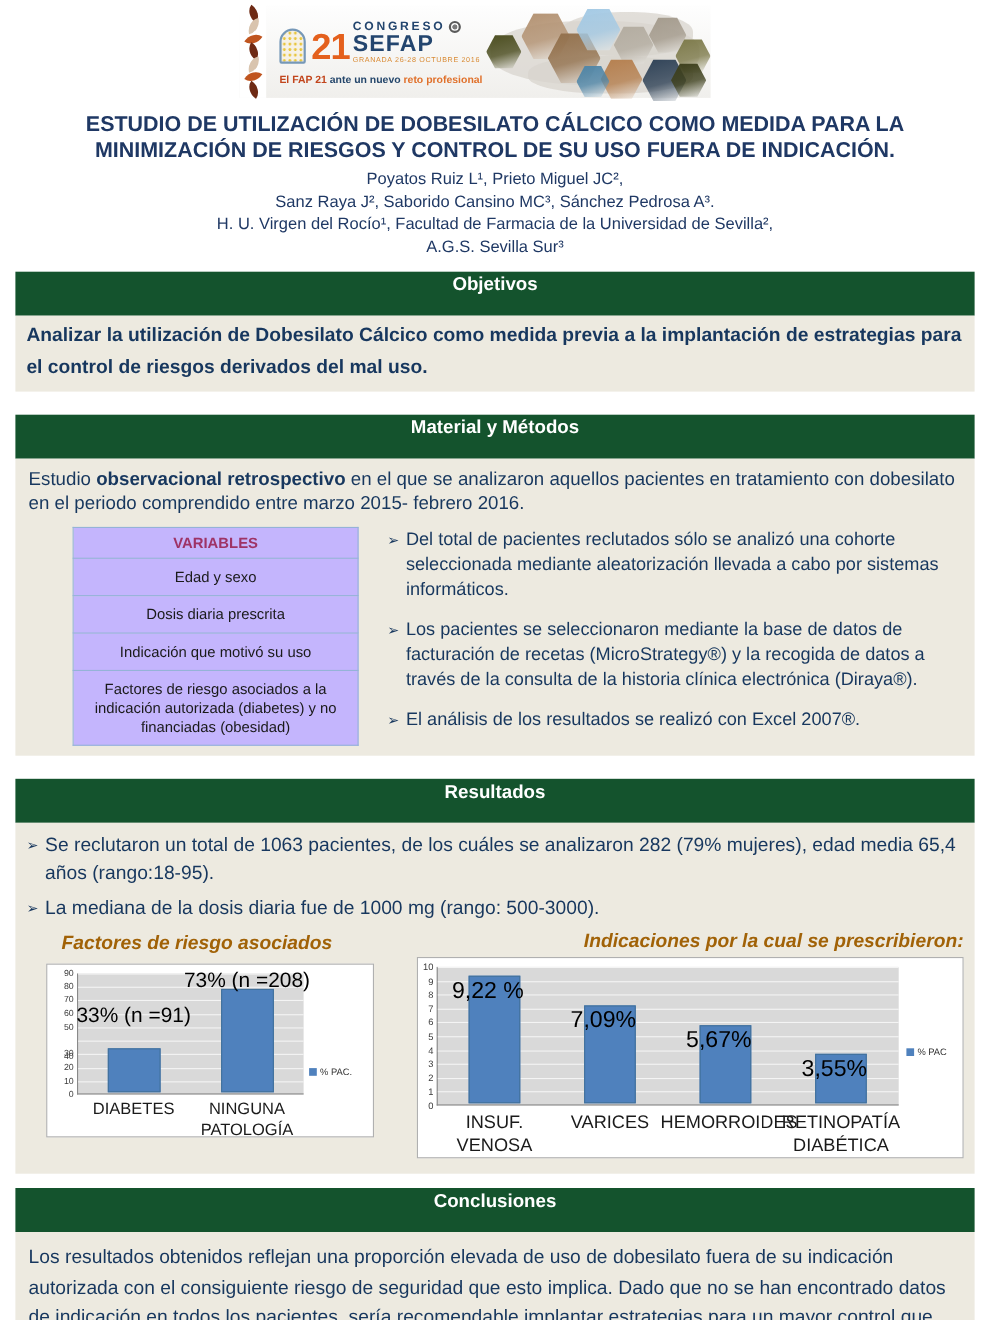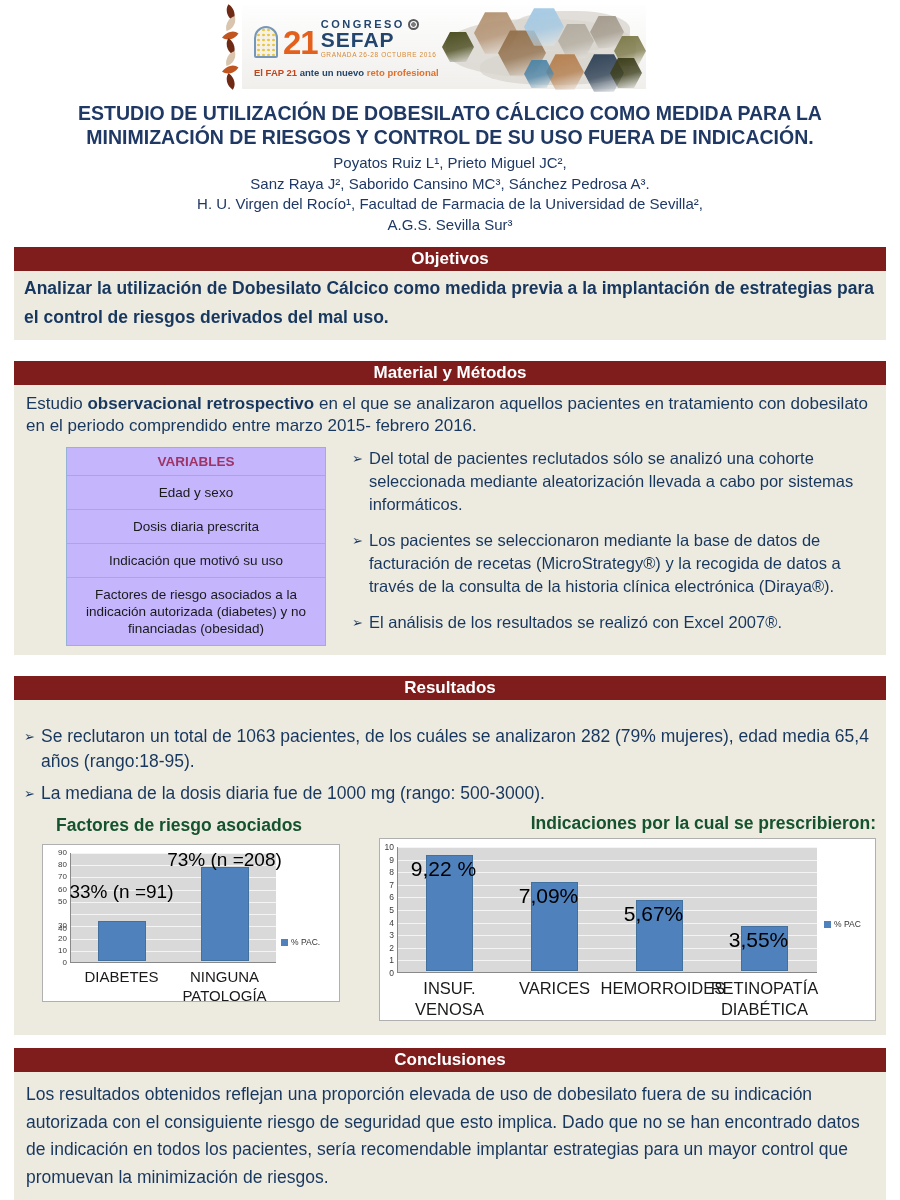--- a/index.html
+++ b/index.html
@@ -36,45 +36,45 @@
   .hex { position:absolute; clip-path:polygon(25% 3%,75% 3%,100% 50%,75% 97%,25% 97%,0 50%); }
 
   
   .content { padding-top:101px; }
   .title { width:770px; margin:0 auto; text-align:center; color:#1f3864; font-weight:bold;
            font-size:19.5px; line-height:24px; }
   .authors { text-align:center; color:#1f3864; font-size:15px; line-height:20.5px; margin-top:4px; }
 
   
   .sec { margin:0 14px; }
-  .sec-header { background:#7f1d1d; color:#fff; font-weight:bold; font-size:17px;
-                text-align:center; height:24px; line-height:24px; }
+  .sec-header { background:#14532d; color:#fff; font-weight:bold; font-size:17px;
+                text-align:center; height:40px; line-height:24px; }
   .sec-body { background:#edeae0; color:#17375e; }
   #sec-objetivos { margin-top:12px; }
   .obj-body { padding:3px 10px 8px; font-size:17.5px; font-weight:bold; line-height:29px; }
   #sec-material { margin-top:21px; }
   .mm-body { padding:8px 12px 8px; }
   .mm-intro { font-size:17px; line-height:21.5px; }
   .mm-row { display:flex; margin-top:11px; }
   .var-table { margin-left:40px; width:272px; border-collapse:collapse; align-self:flex-start; }
   .var-table td { border:1px solid #95b3d7; background:#c4b5fd; text-align:center;
                   font-size:13.5px; color:#1a1a1a; padding:8px 10px; line-height:17px; }
   td.var-head { color:#9e3366; font-weight:bold; padding:5px; font-size:13.5px; }
   .mm-bullets { margin-left:26px; max-width:522px; }
   .bullet { position:relative; padding-left:17px; font-size:16.5px; line-height:23px; margin-bottom:13px; }
   .bullet::before { content:"\27A2"; position:absolute; left:0; top:0; font-size:13px; color:#17375e; }
   #sec-resultados { margin-top:21px; }
-  .res-body { padding:24px 10px 14px; }
+  .res-body { padding:8px 10px 14px; }
   .res-body .bullet { font-size:17.5px; line-height:25px; margin-bottom:7px; max-width:860px; }
 
   
   .charts-row { display:flex; margin-top:6px; }
   .chart-block.left { width:330px; margin-left:12px; }
   .chart-block.right { flex:1; margin-left:22px; }
-  .chart-title { color:#14532d; font-weight:bold; font-size:17.5px; }
+  .chart-title { color:#a16207; font-style:italic; font-weight:bold; font-size:17.5px; }
   .left-title { margin:2px 0 8px 20px; }
   .right-title { text-align:right; margin:0 0 4px 0; }
   .chart-box { position:relative; background:#fff; border:1px solid #b0b0b0; }
   #chart1 { width:298px; height:158px; margin-left:6px; }
   #chart2 { width:497px; height:183px; }
   .plot { position:absolute; background:#d9d9d9; border-left:1px solid #898989; border-bottom:1px solid #898989; }
   .grid { position:absolute; left:0; width:100%; height:1px; background:#f4f4f4; }
   .bar { position:absolute; background:#4f81bd; border:1px solid #41719c; }
   .ytick { position:absolute; text-align:right; color:#3b3b3b; }
   .tick1 { font-size:8px; width:16px; }

